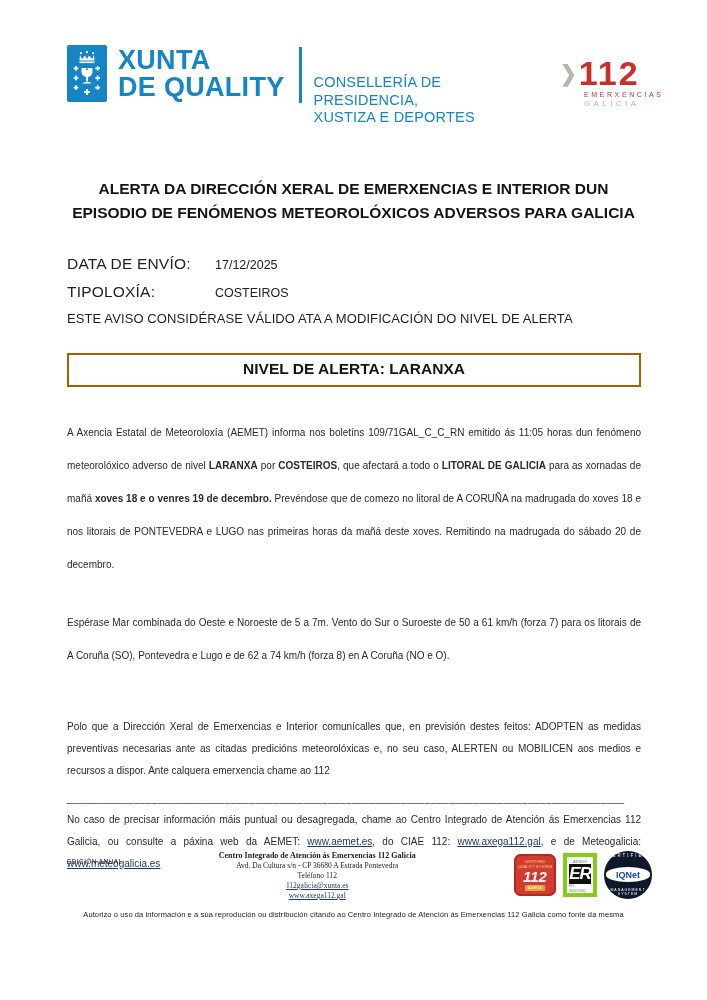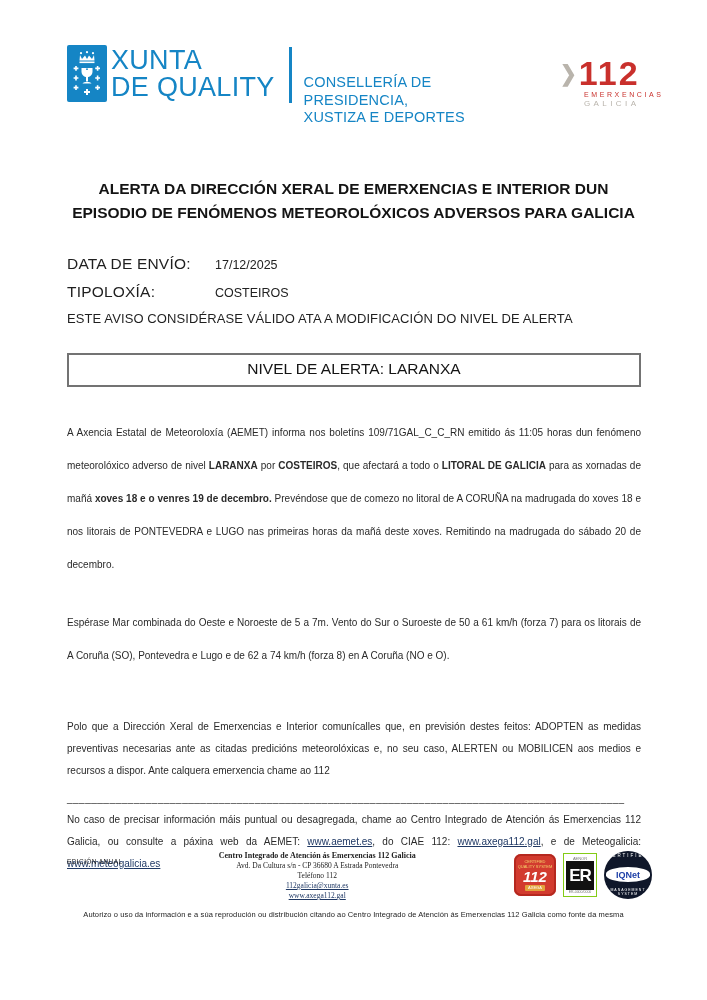--- a/index.html
+++ b/index.html
@@ -8,21 +8,21 @@
     position:relative;
     width:707px; height:1000px;
     margin:0 auto;
     background:#ffffff;
     font-family:"Liberation Sans", sans-serif;
     color:#1f1f1f;
     overflow:hidden;
   }
   
   .header { display:flex; align-items:flex-start; margin:45px 55px 0 67px; }
-  .brand { display:flex; align-items:center; gap:4px; }
+  .brand { display:flex; align-items:center; gap:11px;font-weight:bold; }
   .shield {
     width:40px; height:57px; background:#1585c5; border-radius:2px;
     display:flex; align-items:center; justify-content:center; flex:0 0 auto;
   }
   .brand-text { color:#1585c5; font-size:27px; line-height:27px; letter-spacing:0.3px; }
   .divider { width:3px; height:56px; background:#1585c5; margin:2px 12px 0 14px; }
   .department { color:#1585c5; font-size:14.5px; line-height:17.5px; padding-top:6px; letter-spacing:0.2px;margin-top:23px; }
   .logo112 { margin-left:auto; padding-top:12px; width:92px; }
   .logo112-top { display:flex; align-items:center; }
   .chev { color:#b9b4ac; font-size:20px; font-weight:bold; margin-right:2px; transform:scaleY(1.1); }
@@ -32,22 +32,22 @@
   
   .doc-title { margin:50px 30px 0; text-align:center; font-weight:bold; font-size:15.5px; line-height:24px; color:#141414; }
   
   .meta { margin:30px 66px 0 67px; }
   .meta-row { display:flex; align-items:baseline; margin-bottom:10px; }
   .meta-label { width:148px; font-weight:normal; font-size:15.5px; letter-spacing:0.2px; }
   .meta-value { font-size:12.5px; color:#222; }
   .validity { font-size:13px; margin-top:8px; letter-spacing:0.1px; }
   
   .alert-box {
-    margin:27px 66px 0 67px; border:2px solid #737373;
-    text-align:center; font-weight:normal; font-size:15.5px; padding:5px 0 7px; color:#141414;
+    margin:27px 66px 0 67px; border:2px solid #a16207;
+    text-align:center; font-weight:bold; font-size:15.5px; padding:5px 0 7px; color:#141414;
   }
   
   .body-wrap { margin:0 66px 0 67px; }
   .para { text-align:justify; font-size:10px; color:#2a2a2a; }
   .para.wide  { line-height:33px; margin-top:25px; }
   .para.wide.first { margin-top:29px; }
   .para.tight { line-height:22px; margin-top:44px; }
   .para.tight2 { line-height:22px; margin-top:2px; }
   .para.separator { line-height:17px; margin-top:8px; word-break:break-all; color:#333; letter-spacing:0.5px; }
   a.doclink { color:#1f3864; text-decoration:underline; }
@@ -60,22 +60,22 @@
   .footer-center a { color:#1f3864; text-decoration:underline; display:block; }
   .footer-logos { display:flex; gap:7px; align-items:center; margin-left:12px; }
   .badge112 {
     width:42px; height:42px; background:#d23b2f; border-radius:7px;
     display:flex; flex-direction:column; align-items:center; justify-content:center;
     box-shadow:inset 0 0 0 2px #b5281f; padding:2px;
   }
   .badge112 .b-top { color:#f6d46a; font-size:4px; line-height:5px; text-align:center; }
   .badge112 .b-num { color:#ffffff; font-weight:bold; font-style:italic; font-size:15px; line-height:15px; }
   .badge112 .b-bot { background:#e3a33c; color:#fff; font-size:4px; line-height:6px; padding:0 3px; border-radius:1px; margin-top:1px; }
-  .badgeER { width:34px; height:44px; border:1px solid #84cc16; background:#fff;
-    display:flex; flex-direction:column; align-items:center; padding:2px 2px 1px; }
+  .badgeER { width:34px; height:44px; border:4px solid #84cc16; background:#fff;
+    display:flex; flex-direction:column; align-items:center; padding:2px 2px 1px;font-style:italic; }
   .badgeER .er-top { font-size:4px; color:#777; line-height:5px; }
   .badgeER .er-core { flex:1; width:100%; background:#111; color:#fff; display:flex; align-items:center; justify-content:center;
     font-weight:bold; font-size:17px; letter-spacing:-1px; }
   .badgeER .er-bot { font-size:3.5px; color:#777; line-height:5px; }
   .badgeIQ { width:48px; height:48px; border-radius:50%; background:#0f172a; position:relative; overflow:hidden;
     display:flex; align-items:center; justify-content:center; }
   .badgeIQ .iq-arc { position:absolute; top:2px; left:0; right:0; text-align:center; color:#fff; font-size:4.5px; letter-spacing:2px; }
   .badgeIQ .iq-band { position:absolute; top:16px; left:2px; right:2px; height:15px; background:#fff; border-radius:50% / 45%;
     display:flex; align-items:center; justify-content:center; }
   .badgeIQ .iq-text { color:#1d3fa8; font-weight:bold; font-size:9px; }

